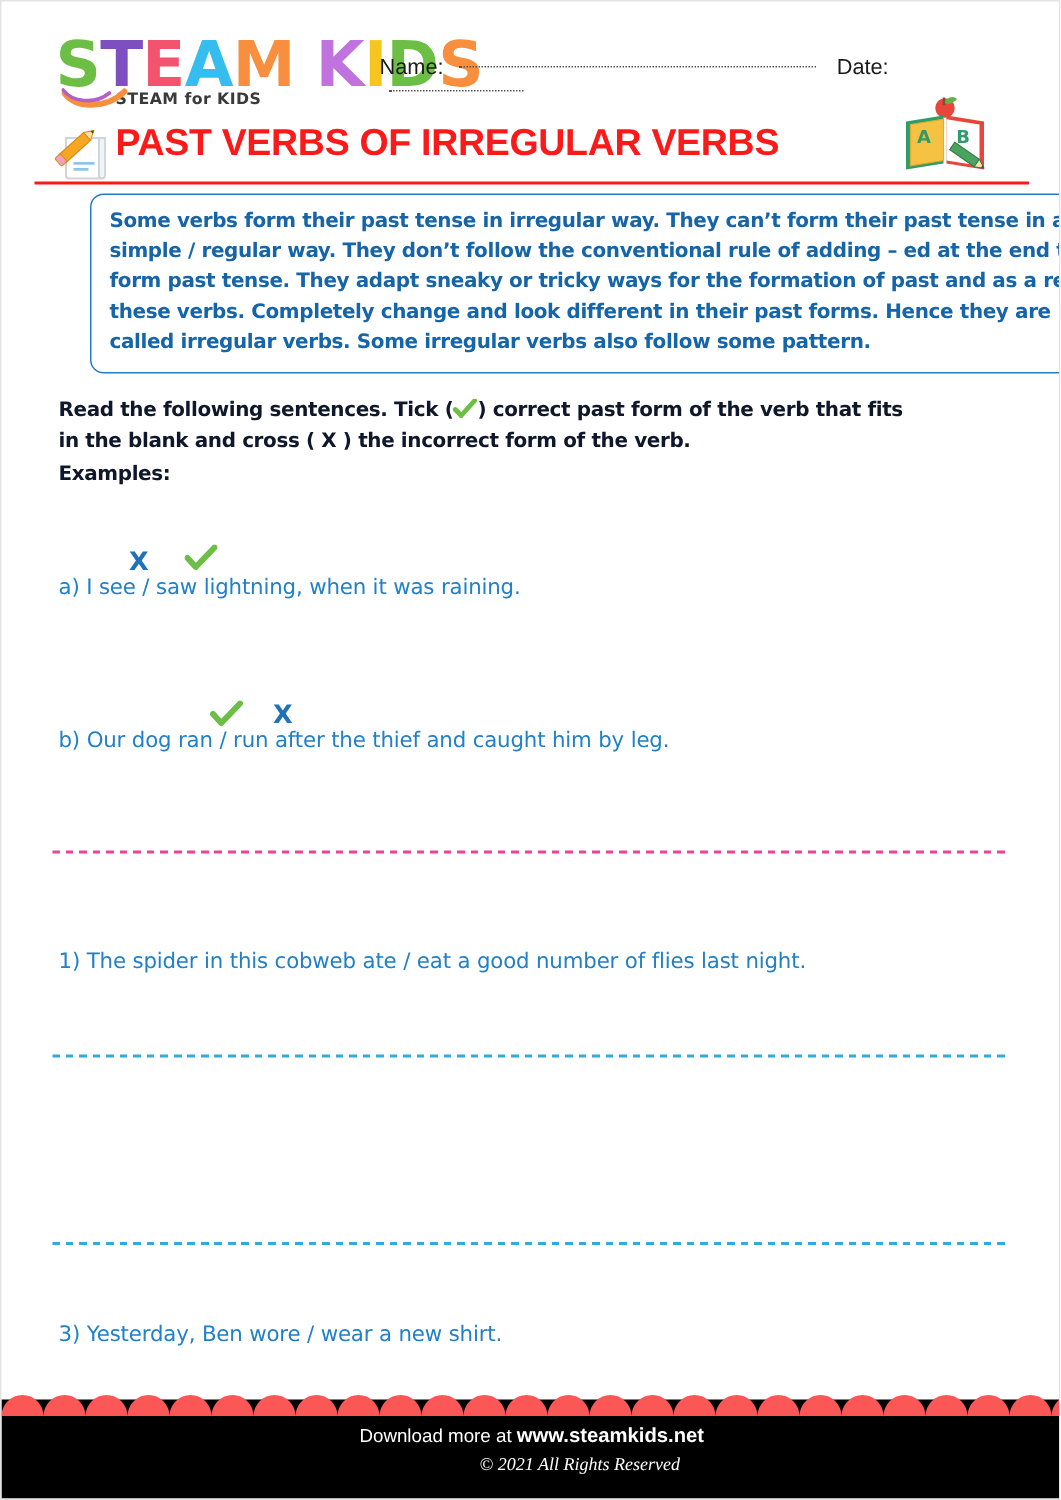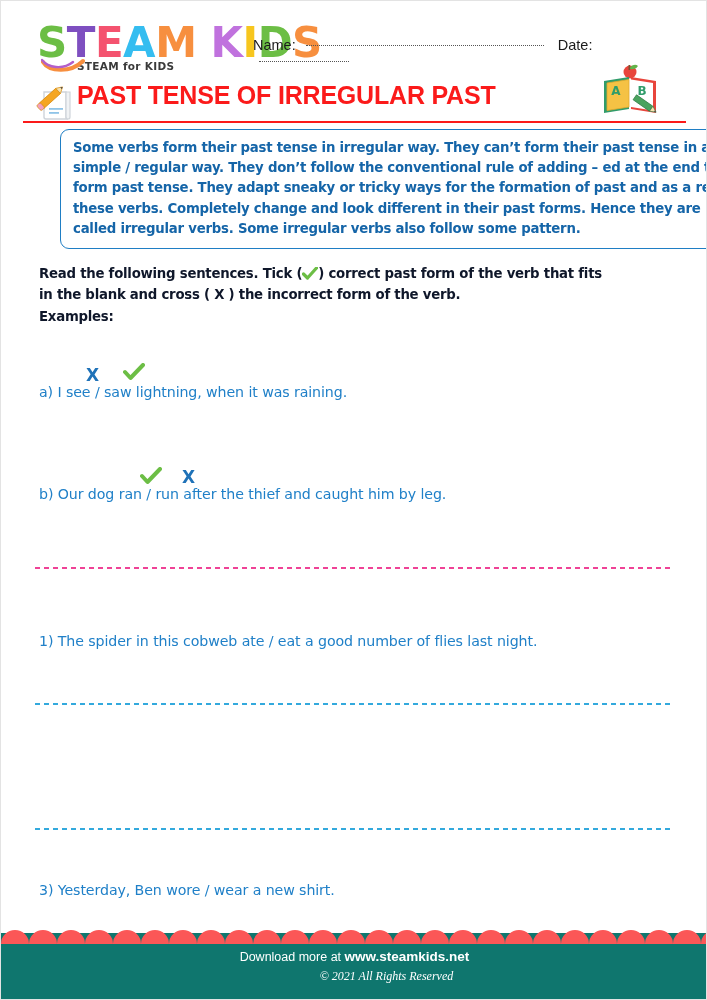--- a/index.html
+++ b/index.html
@@ -196,21 +196,21 @@
       #33a9dd 0px, #33a9dd 5px, rgba(0,0,0,0) 5px, rgba(0,0,0,0) 9px);
   }
 
   
   .footer {
     position: absolute;
     left: 0;
     bottom: 0;
     width: 707px;
     height: 66px;
-    background: #0f766e;
+    background: #000000;
   }
   .footer-scallop {
     position: absolute;
     left: 0; top: -9px;
     width: 707px;
     height: 20px;
   }
   .footer-text {
     position: absolute;
     left: 0; top: 16px;
@@ -264,21 +264,21 @@
       <path d="M35 10 L35 35 Q35 37 37 37 Q39 37 39 35 L39 10 Z" fill="#f1f3f5" stroke="#cfd4da" stroke-width="1.2"></path>
       <rect x="18" y="26" width="14" height="1.8" fill="#8fc4e8"></rect>
       <rect x="18" y="30" width="10" height="1.8" fill="#8fc4e8"></rect>
       <g transform="rotate(-42 20 16)">
         <rect x="8" y="12" width="22" height="7" fill="#f5a623" stroke="#d98c10" stroke-width="0.8"></rect>
         <rect x="4" y="12" width="5" height="7" rx="1.5" fill="#f2a0c0" stroke="#d98c10" stroke-width="0.7"></rect>
         <polygon points="30,12 36,15.5 30,19" fill="#f7e3b0" stroke="#d98c10" stroke-width="0.7"></polygon>
         <polygon points="34,14.2 36,15.5 34,16.8" fill="#4a4a4a"></polygon>
       </g>
     </svg>
-    <div class="title-text">PAST TENSE OF IRREGULAR PAST</div>
+    <div class="title-text">PAST VERBS OF IRREGULAR VERBS</div>
   </div>
 
   <svg class="title-book" viewBox="0 0 62 56">
     <circle cx="31" cy="9" r="6.5" fill="#e8453c"></circle>
     <path d="M31 4 q5 -4 8 -1 q-3 4 -8 3 Z" fill="#63b34a"></path>
     <rect x="29.5" y="2" width="1.6" height="5" fill="#7a5230"></rect>
     <path d="M5 18 L30 14 L30 46 L5 50 Z" fill="#2f9c6a"></path>
     <path d="M57 18 L32 14 L32 46 L57 50 Z" fill="#e8453c"></path>
     <path d="M8 20 L30 16.5 L30 44 L8 47.5 Z" fill="#f5c244"></path>
     <path d="M54 20 L32 16.5 L32 44 L54 47.5 Z" fill="#ffffff"></path>

